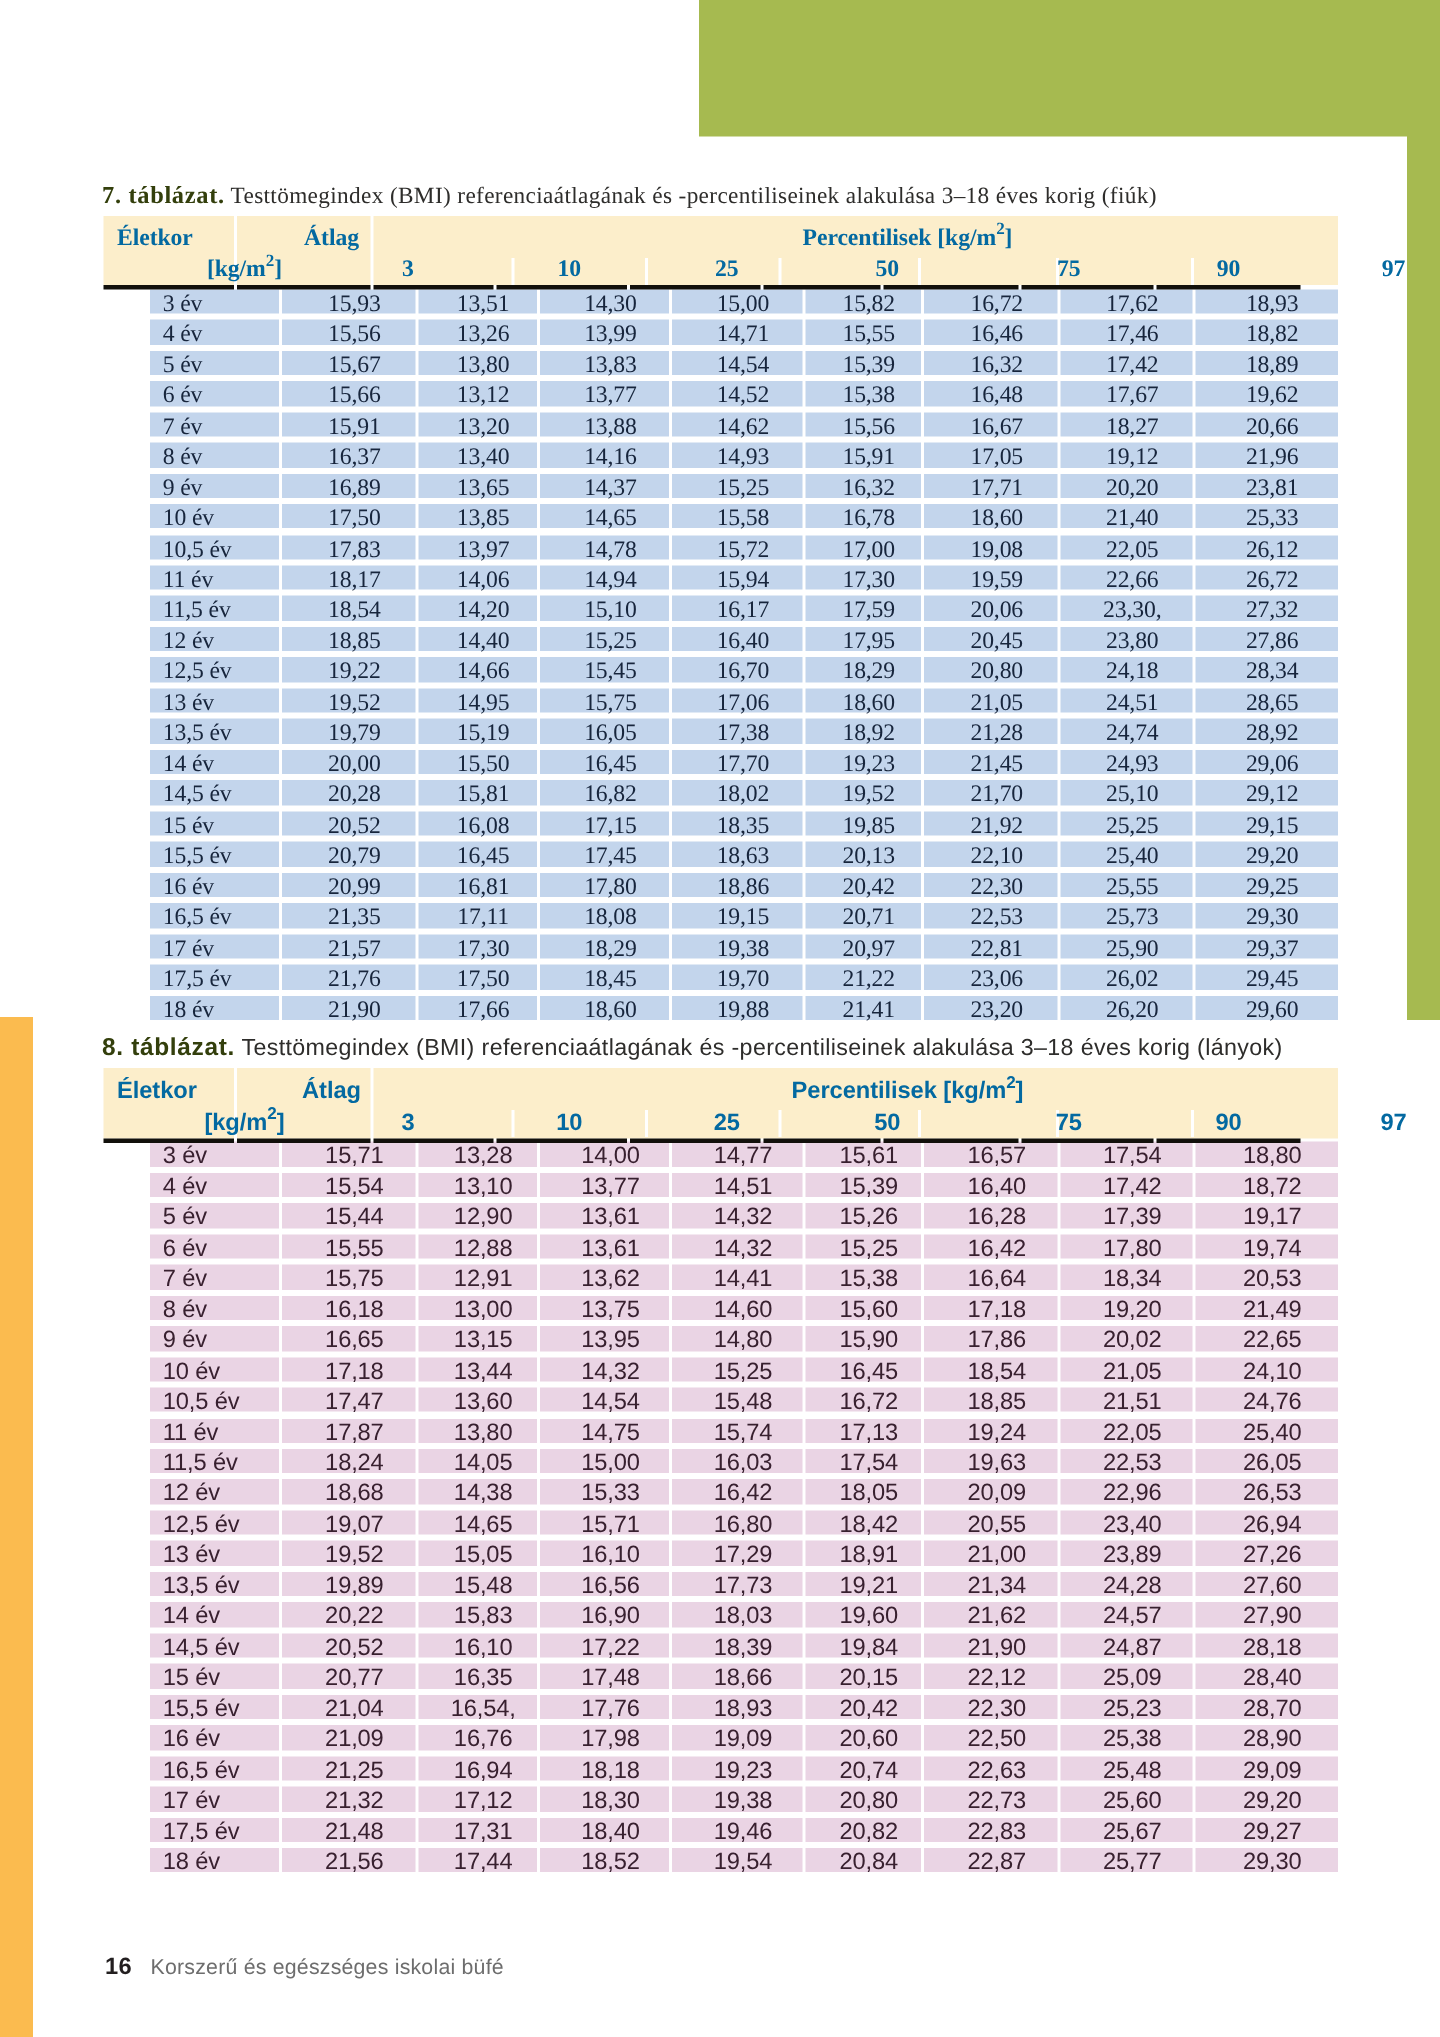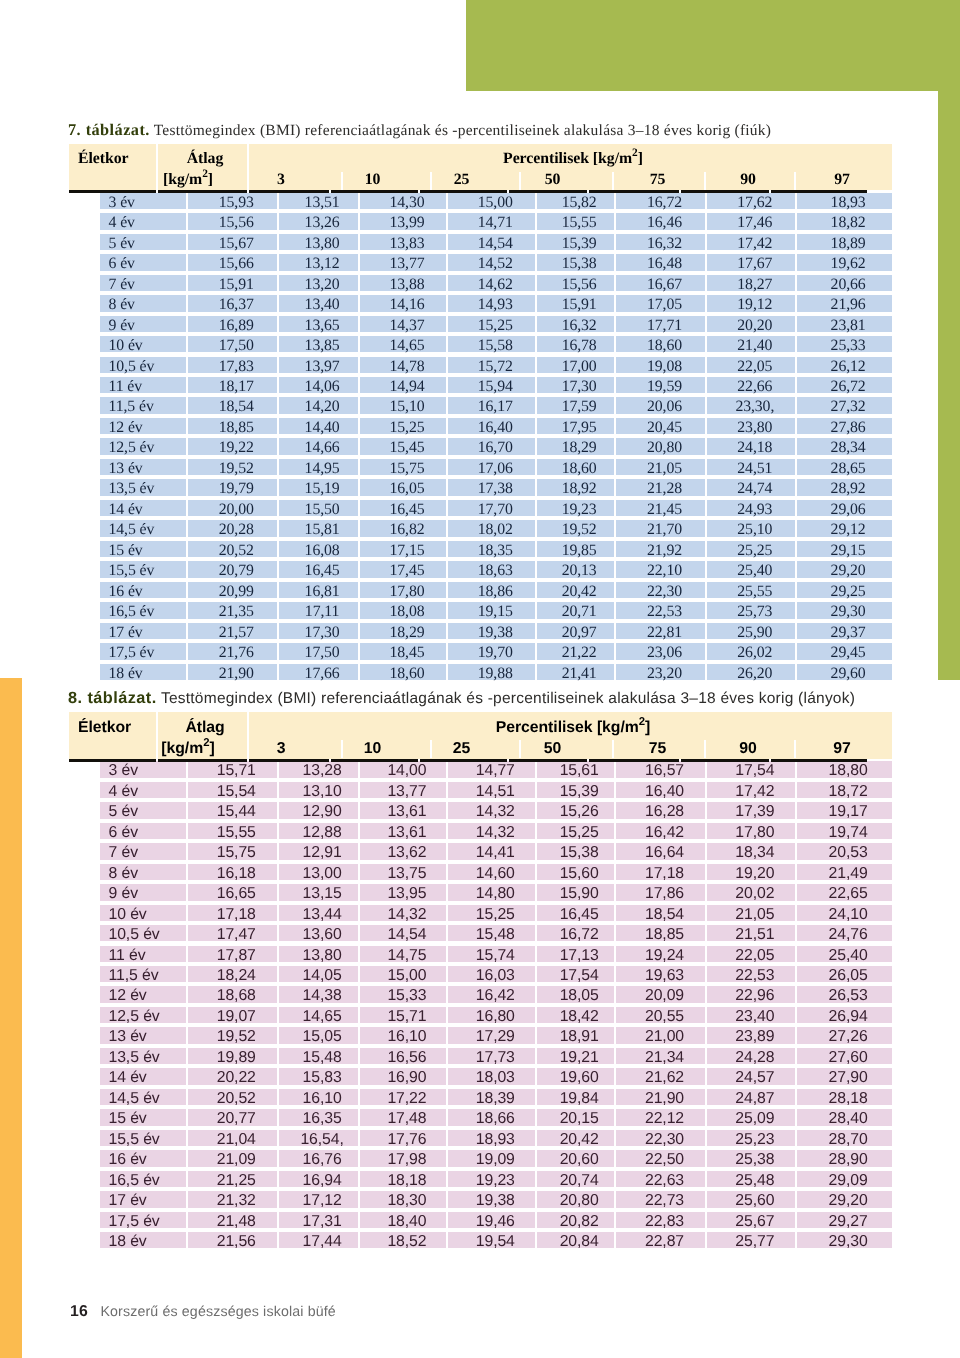--- a/index.html
+++ b/index.html
@@ -33,28 +33,28 @@
   .hc8{width:96px;}
 
   .thead{position:relative;height:49px;margin-top:-0.5px;}
   .hdrbg{position:absolute;left:0;top:0;display:flex;gap:2px;}
   .hcell{height:46.5px;background:#fceecb;}
   .hcgroup{width:643px;}
   .vgap{position:absolute;top:28px;width:2px;height:18px;background:#fff;}
   .hrule{position:absolute;left:0;top:46.5px;display:flex;gap:2px;}
   .rseg{height:3.3px;background:#12100b;}
 
-  .hline1,.hline2{position:absolute;left:0;display:flex;gap:2px;
-        font-weight:bold;font-size:15.8px;color:#000000;white-space:nowrap;letter-spacing:-0.05px;}
+  .hline1,.hline2{position:absolute;left:0;display:flex;gap:18px;
+        font-weight:bold;font-size:15.8px;color:#0369a1;white-space:nowrap;letter-spacing:-0.05px;}
   .hline1{top:3.5px;height:24px;line-height:24px;}
   .hline2{top:24.5px;height:24px;line-height:24px;}
   .hl1-age{width:87px;text-align:left;padding-left:9px;box-sizing:border-box;}
   .hl1-mean{width:89px;text-align:center;padding-left:5px;box-sizing:border-box;margin-right:-2px;}
   .hl1-group{width:643px;text-align:center;padding-left:9px;box-sizing:border-box;}
-  .hl2-unit{width:89px;text-align:center;margin-left:72px;padding-left:5px;box-sizing:border-box;}
+  .hl2-unit{width:89px;text-align:center;margin-left:47px;padding-left:5px;box-sizing:border-box;}
   .hl2-p{text-align:center;padding-left:6px;box-sizing:border-box;}
   .p0{width:92px;} .p1{width:87px;} .p2{width:87px;} .p3{width:91px;}
   .p4{width:102px;padding-left:19px;} .p5{width:88px;} .p6{width:96px;}
 
   .tbody{display:block;padding-top:0.3px;}
   .trow{display:flex;gap:2px;height:20.48px;padding-left:31px;}
   .tcell{height:16.4px;font-size:15.8px;line-height:19px;text-align:center;
          letter-spacing:-0.1px;color:#1f2a3b;overflow:visible;
          box-sizing:border-box;padding-left:7.5px;}
   .agecell{text-align:left;padding-left:8.5px;}

